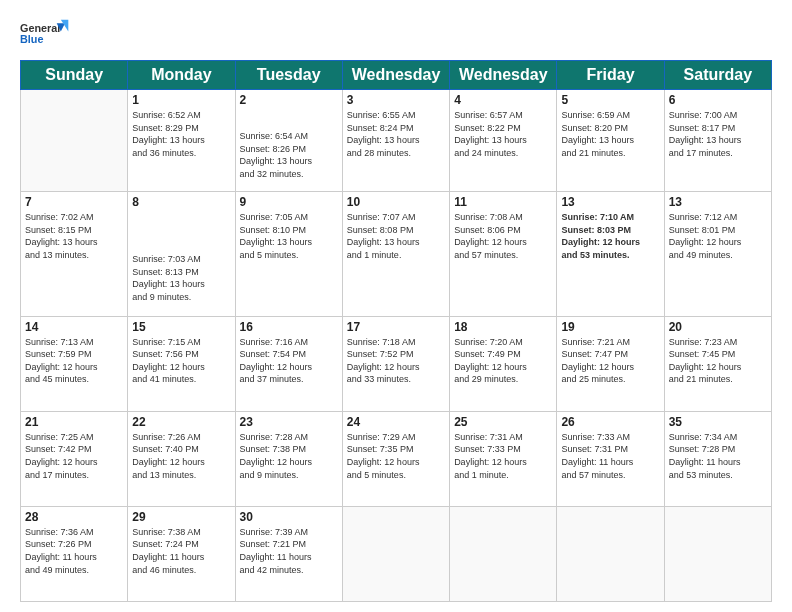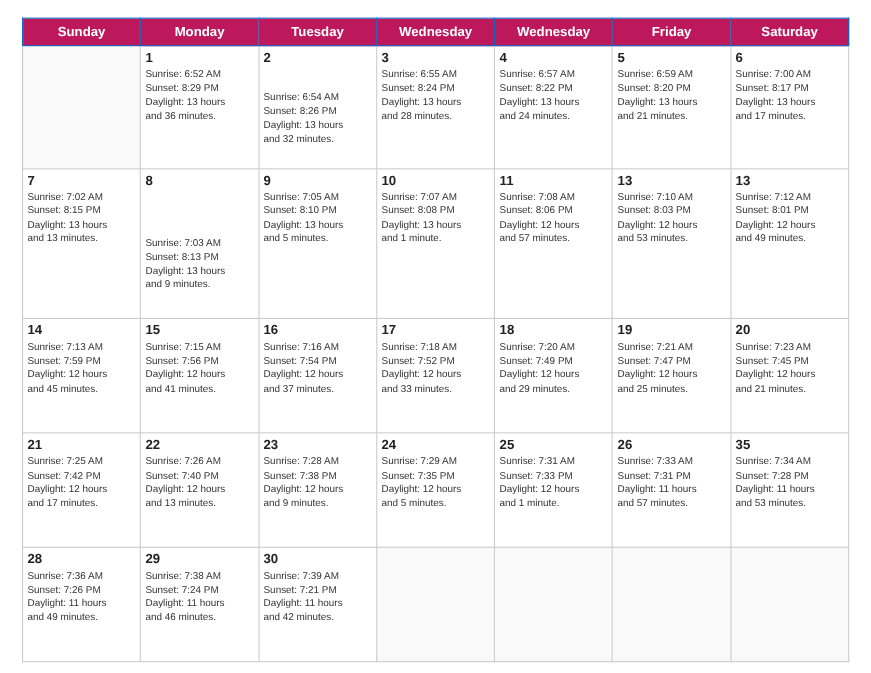--- a/index.html
+++ b/index.html
@@ -36,23 +36,23 @@
       font-size: 15px;
       color: #444;
     }
     .calendar {
       flex: 1;
       border-collapse: collapse;
       width: 100%;
       table-layout: fixed;
     }
     .calendar th {
-      background: #be185d;
+      background: #0f766e;
       color: #fff;
-      font-size: 12px;
+      font-size: 16px;
       font-weight: bold;
       padding: 5px 4px;
       text-align: center;
       border: 1px solid #1565c0;
     }
     .calendar td {
       vertical-align: top;
       border: 1px solid #ccc;
       padding: 3px 4px;
       font-size: 9.5px;
@@ -81,20 +81,34 @@
     }
     .logo-svg {
       width: 50px;
       height: 36px;
     }
   </style>
 </head>
 <body>
 
 <div class="page">
+  <div class="header">
+    <div class="logo-wrapper">
+      <svg class="logo-svg" viewBox="0 0 60 42" xmlns="http://www.w3.org/2000/svg">
+        <text x="0" y="18" font-family="Arial" font-size="13" font-weight="bold" fill="#333">General</text>
+        <text x="0" y="32" font-family="Arial" font-size="13" font-weight="bold" fill="#1565c0">Blue</text>
+        <polygon points="44,8 54,8 49,18" fill="#1565c0"></polygon>
+        <polygon points="49,4 58,4 58,18" fill="#42a5f5"></polygon>
+      </svg>
+    </div>
+    <div class="title-block">
+      <div class="month-title"></div>
+      <div class="location-title"></div>
+    </div>
+  </div>
 
   <table class="calendar">
     <thead>
       <tr>
         <th>Sunday</th>
         <th>Monday</th>
         <th>Tuesday</th>
         <th>Wednesday</th>
         <th>Wednesday</th>
         <th>Friday</th>
@@ -178,21 +192,21 @@
           </td>
           <td>
             <span class="day-num">11</span>
             <div class="day-info" style="white-space: pre-line;">Sunrise: 7:08 AM
 Sunset: 8:06 PM
 Daylight: 12 hours
 and 57 minutes.</div>
           </td>
           <td>
             <span class="day-num">13</span>
-            <div class="day-info" style="white-space: pre-line;">Sunrise: 7:10 AM
+            <div class="day-info" style="white-space: pre-line; font-weight: bold;">Sunrise: 7:10 AM
 Sunset: 8:03 PM
 Daylight: 12 hours
 and 53 minutes.</div>
           </td>
           <td>
             <span class="day-num">13</span>
             <div class="day-info" style="white-space: pre-line;">Sunrise: 7:12 AM
 Sunset: 8:01 PM
 Daylight: 12 hours
 and 49 minutes.</div>

